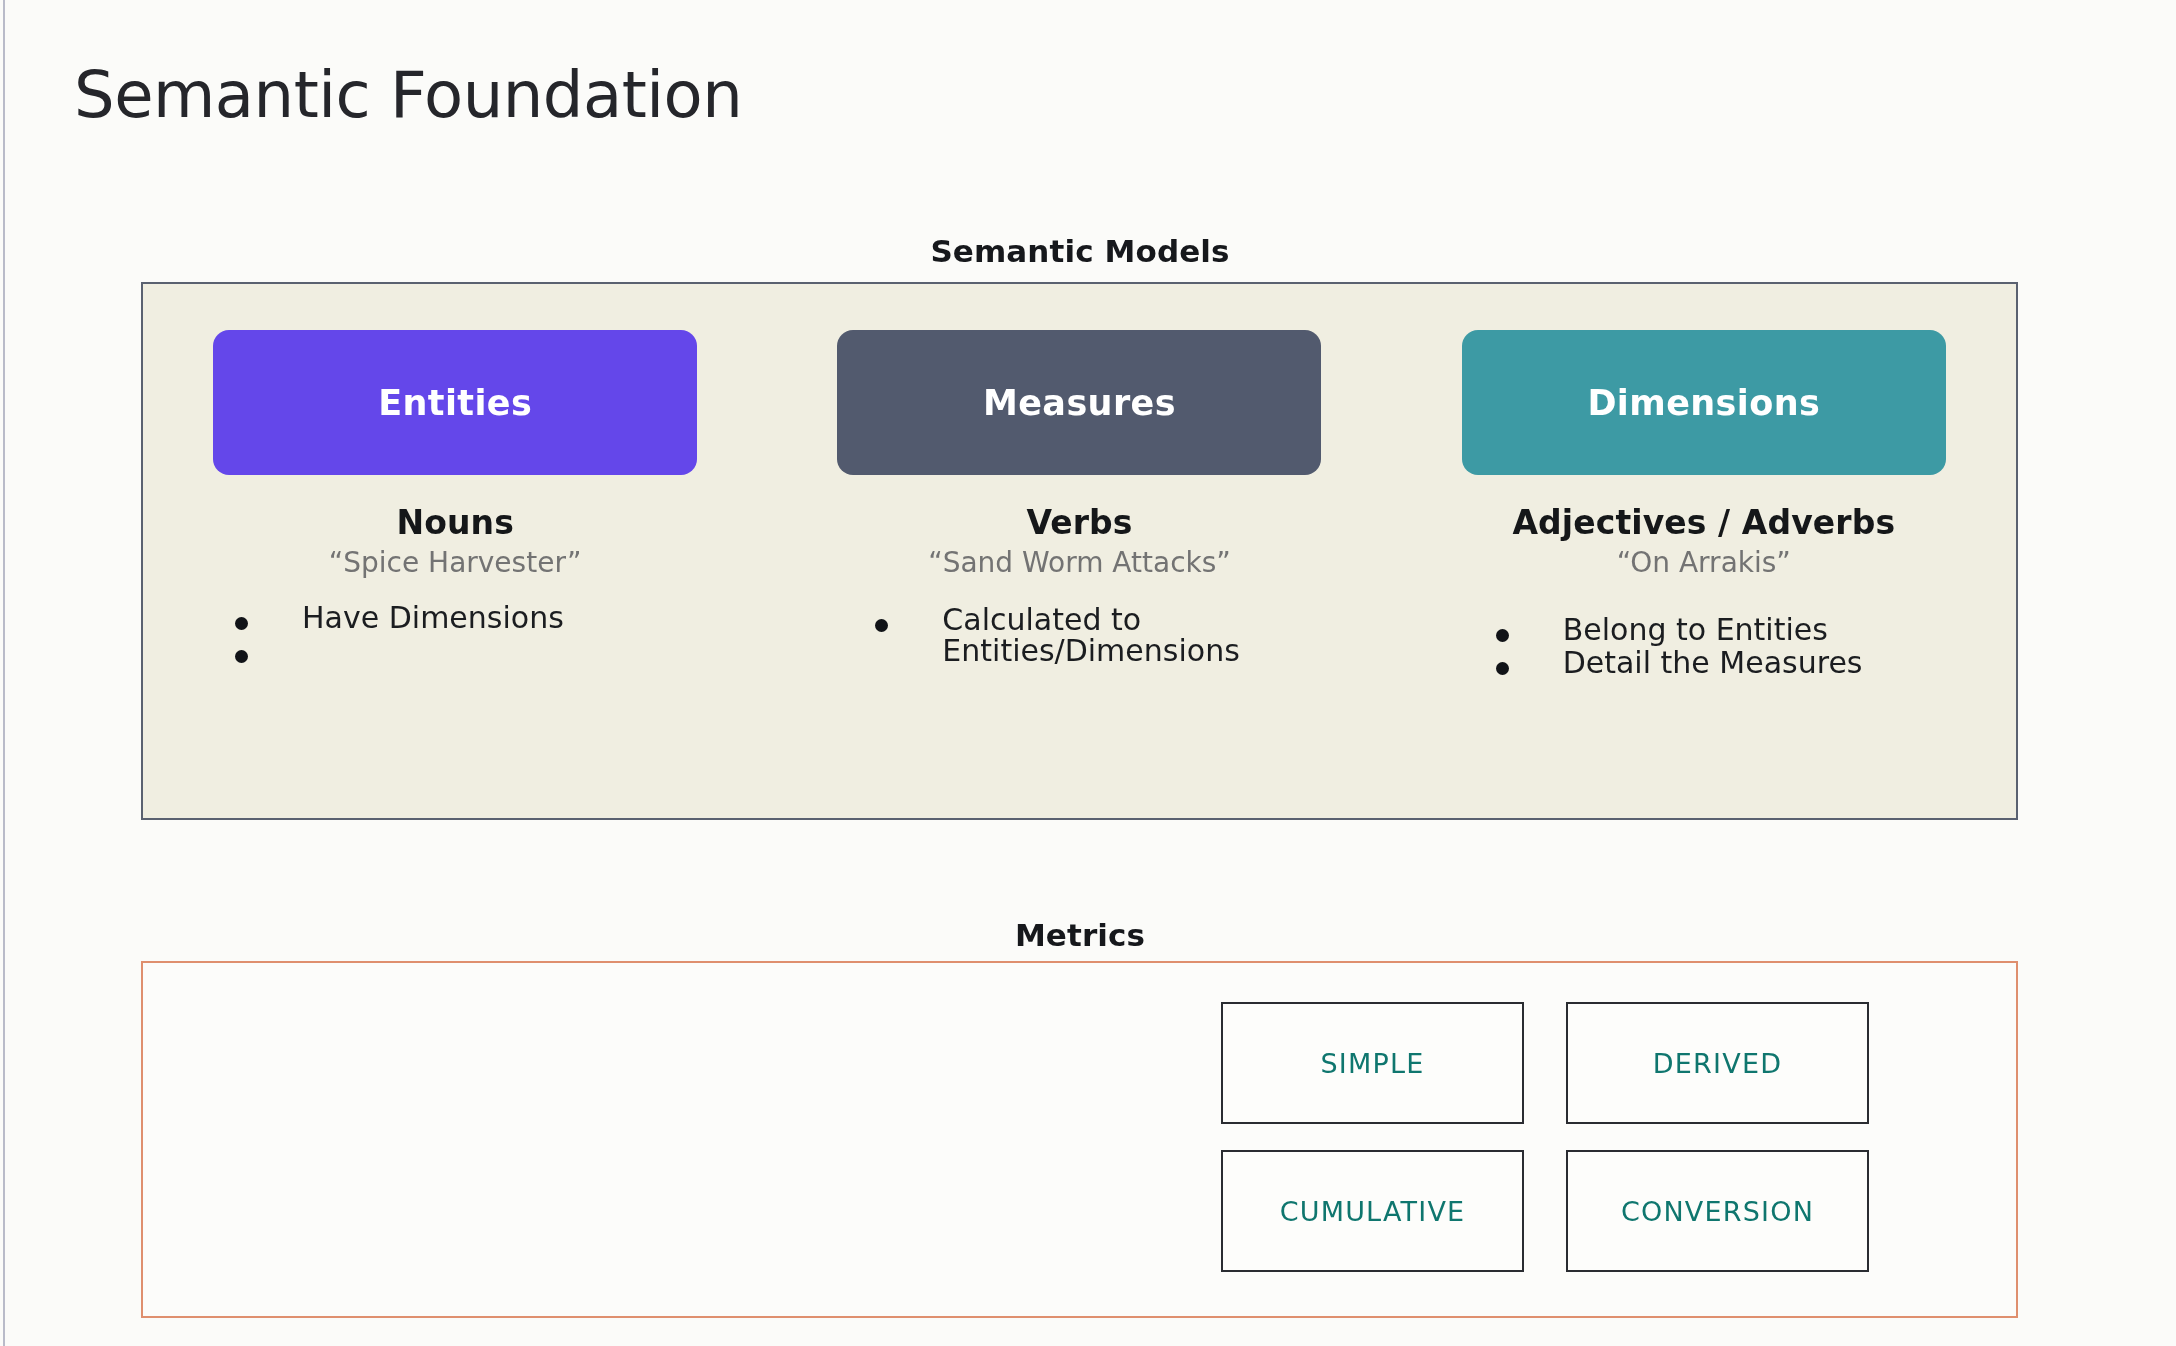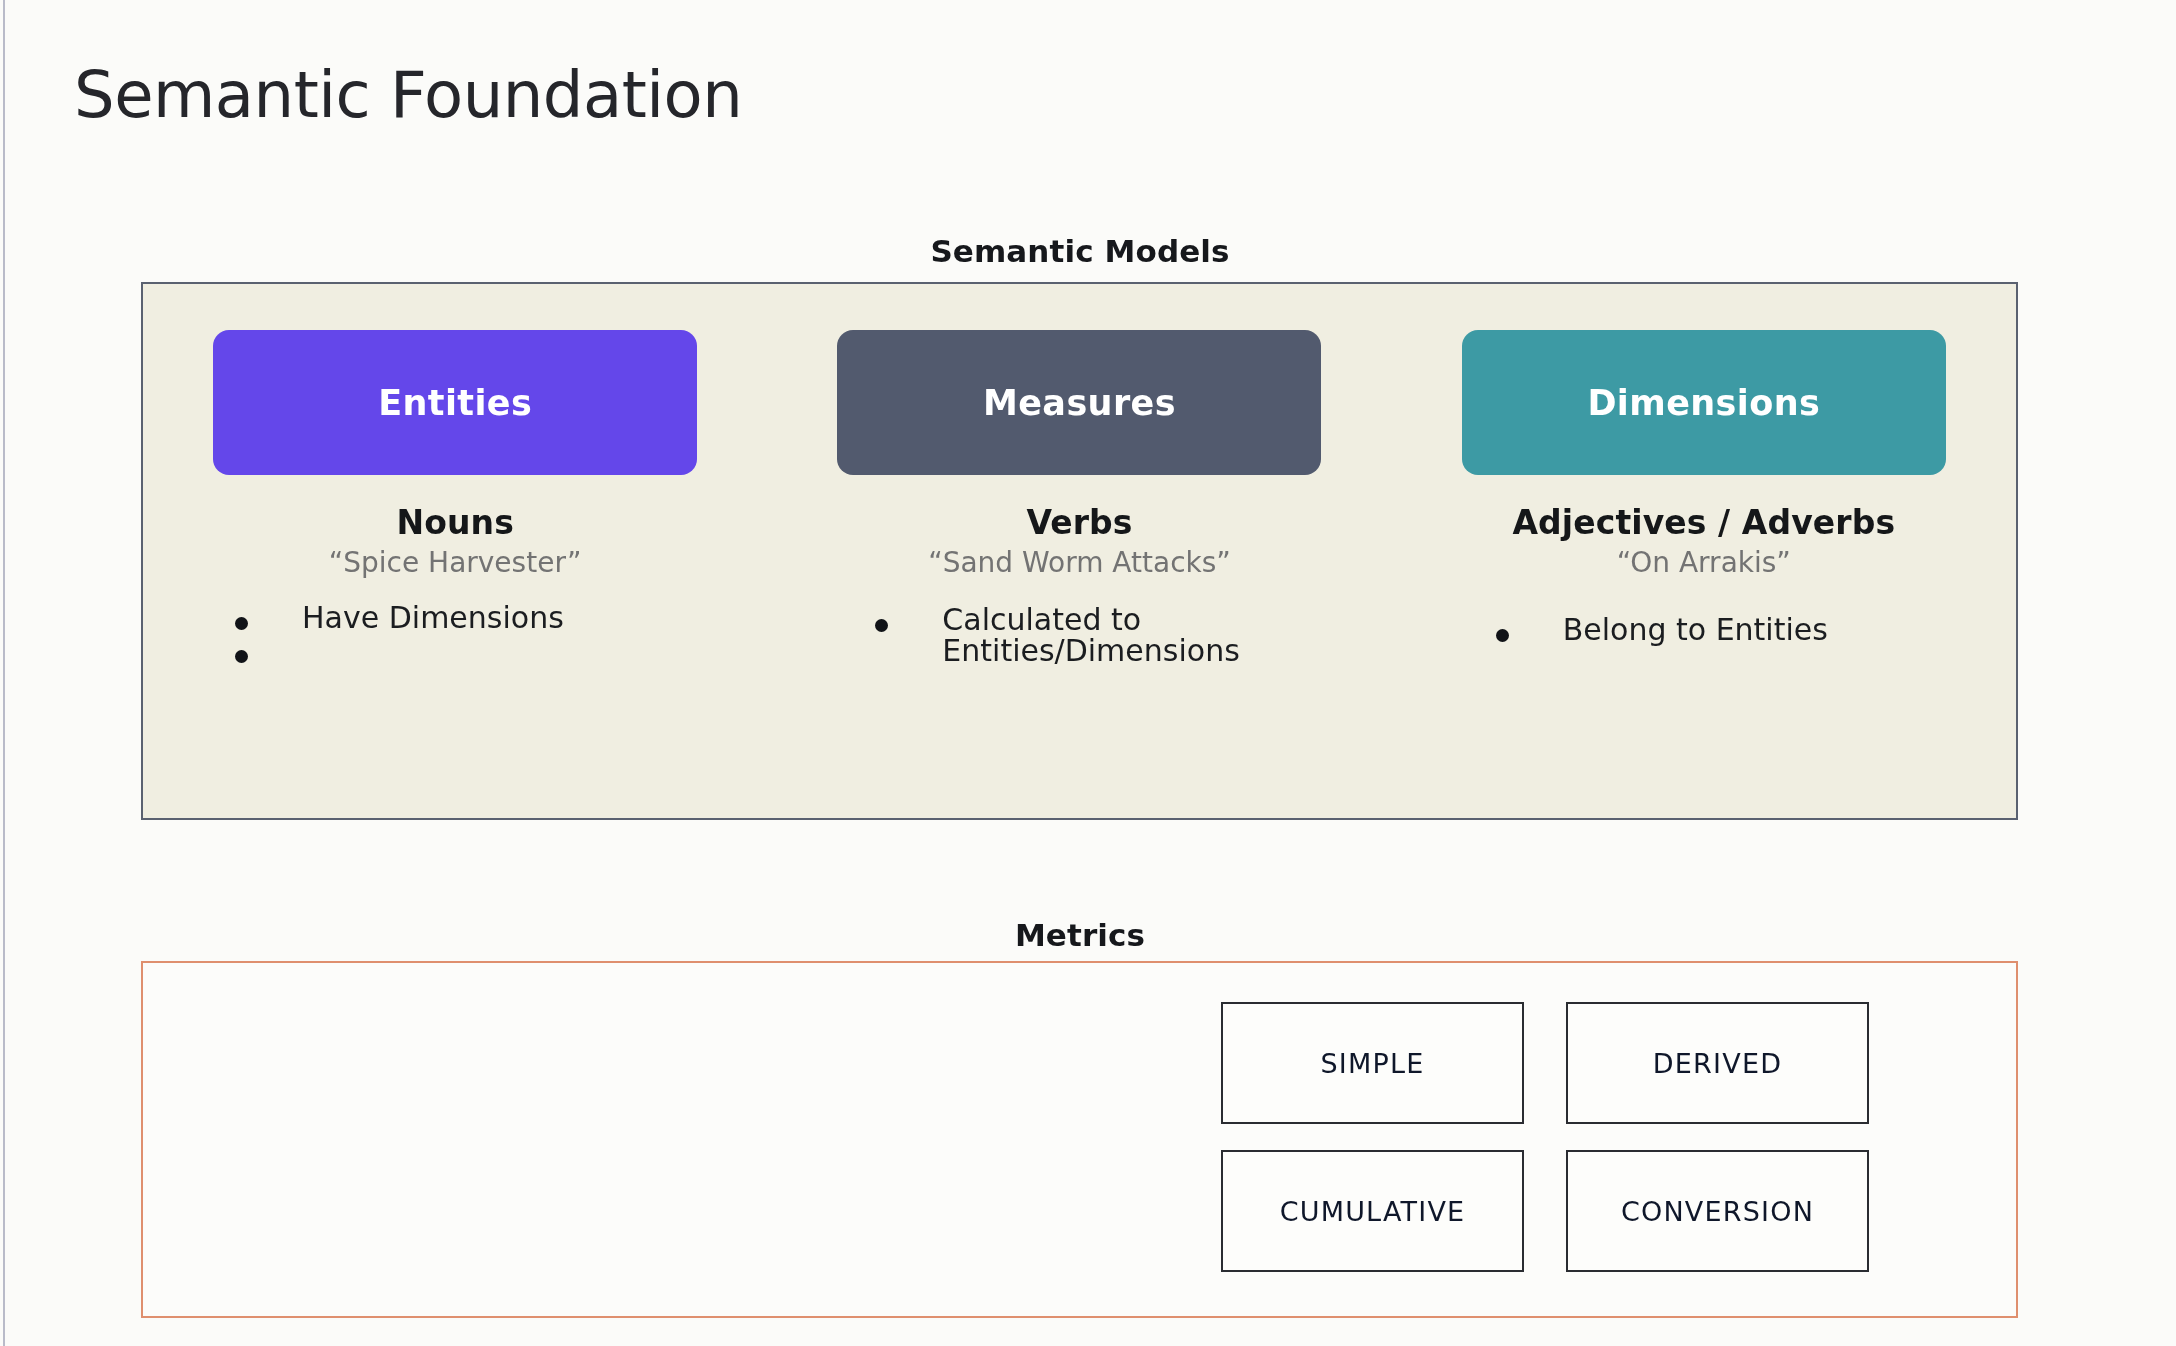--- a/index.html
+++ b/index.html
@@ -179,21 +179,21 @@
     grid-template-columns: 303px 42px 303px;
     grid-template-rows: 122px 26px 122px;
   }
   .metric-box {
     background: #fdfdfb;
     border: 2px solid #2a2c31;
     display: flex;
     align-items: center;
     justify-content: center;
     font-size: 27px;
-    color: #0f172a;
+    color: #0f766e;
     letter-spacing: 1.2px;
     box-sizing: border-box;
   }
   .metric-box.r1c1 { grid-column: 1; grid-row: 1; }
   .metric-box.r1c2 { grid-column: 3; grid-row: 1; }
   .metric-box.r2c1 { grid-column: 1; grid-row: 3; }
   .metric-box.r2c2 { grid-column: 3; grid-row: 3; }
 </style>
 </head>
 <body>
@@ -236,20 +236,24 @@
 
     <div class="sm-col">
       <div class="pill dimensions">Dimensions</div>
       <div class="col-title">Adjectives / Adverbs</div>
       <div class="col-example">“On Arrakis”</div>
       <ul class="bullet-list col-3">
         <li class="bullet-item">
           <span class="bullet-dot"></span>
           <span class="bullet-text">Belong to Entities</span>
         </li>
+        <li class="bullet-item">
+          <span class="bullet-dot"></span>
+          <span class="bullet-text">Detail the Measures</span>
+        </li>
       </ul>
     </div>
 
   </div>
 </div>
 
 <div class="section-heading" id="metrics-heading">Metrics</div>
 
 <div class="metrics-panel">
 

